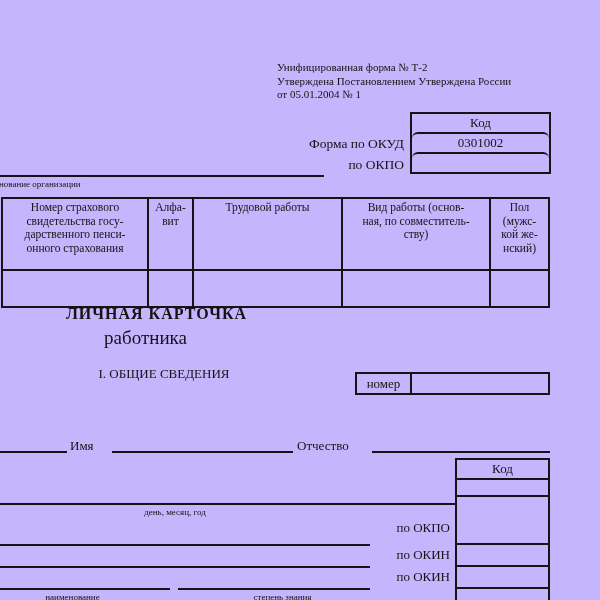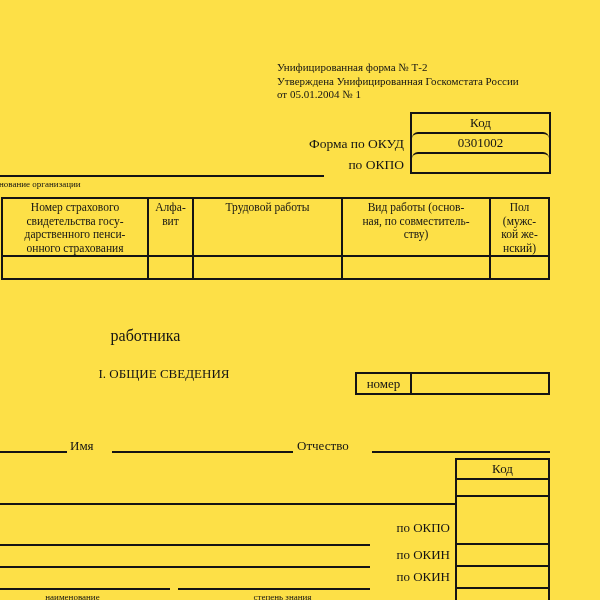--- a/index.html
+++ b/index.html
@@ -1,43 +1,43 @@
 <!DOCTYPE html>
 <html><head>
 <meta charset="utf-8">
 <style>
   html,body{margin:0;padding:0;background:#ffffff;}
   .page{
-    position:relative;width:600px;height:600px;background:#fde047;
+    position:relative;width:600px;height:600px;background:#c4b5fd;
     font-family:"Liberation Serif", serif;color:#141414;overflow:hidden;
   }
   .abs{position:absolute;}
   .hline{position:absolute;height:0;border-bottom:2px solid #141414;}
   .cap{position:absolute;font-size:9px;line-height:10px;text-align:center;white-space:nowrap;}
   .rlabel{position:absolute;left:0;text-align:right;font-size:13px;line-height:15px;white-space:nowrap;}
 
   
   .form-note{position:absolute;left:277px;top:61px;font-size:11px;line-height:13.5px;white-space:nowrap;}
 
   
   .codebox{position:absolute;left:410px;top:112px;width:137px;border:2px solid #141414;}
   .cb-row{height:18px;line-height:18px;text-align:center;font-size:13px;}
   .cb-row + .cb-row{border-top:2px solid #141414;border-radius:6px;}
 
   
   .emp-table{position:absolute;left:1px;top:197px;border-collapse:collapse;table-layout:fixed;width:547px;}
   .emp-table th,.emp-table td{
     border:2px solid #141414;vertical-align:top;text-align:center;
-    font-weight:normal;font-size:11.5px;line-height:13.6px;padding:2px 1px 0 1px;
+    font-weight:normal;font-size:11.5px;line-height:13.6px;padding:2px 1px 14px 1px;
   }
   .pre{white-space:pre-line;}
   .emp-table td{height:19px;}
 
   .title{position:absolute;left:0;top:305px;width:313px;text-align:center;font-size:16px;font-weight:bold;letter-spacing:1px;white-space:nowrap;}
-  .subtitle{position:absolute;left:0;top:327px;width:291px;text-align:center;font-size:16px;white-space:nowrap;}
+  .subtitle{position:absolute;left:0;top:327px;width:291px;text-align:center;font-size:19px;white-space:nowrap;}
   .section{position:absolute;left:0;top:350px;width:296px;text-align:center;font-size:13px;font-weight:normal;white-space:nowrap;margin:16px;}
 
   
   .lc-label{position:absolute;left:0;top:375px;width:342px;text-align:right;font-size:13.5px;white-space:nowrap;}
   .lc-table{position:absolute;left:355px;top:372px;border-collapse:collapse;table-layout:fixed;width:193px;border-radius:9px;}
   .lc-table td{border:2px solid #141414;font-size:13px;height:19px;line-height:19px;padding:0;}
   .lc-table td.k{text-align:center;}
 
   .fname{position:absolute;top:438px;font-size:13px;white-space:nowrap;}
 
@@ -47,21 +47,21 @@
   .cc-row{border-bottom:2px solid #141414;text-align:center;font-size:13px;}
   .cc-row.last{border-bottom:none;}
 </style>
 </head>
 <body>
 
 <div class="page">
 
   <div class="form-note">
     <div>Унифицированная форма № Т-2</div>
-    <div>Утверждена Унифицированная Госкомстата России</div>
+    <div>Утверждена Постановлением Утверждена России</div>
     <div>от 05.01.2004 № 1</div>
   </div>
 
   <div class="codebox">
     <div class="cb-row">Код</div>
     <div class="cb-row">0301002</div>
     <div class="cb-row"></div>
   </div>
   <div class="abs" style="left:0;top:157px;width:404px;text-align:right;font-size:13.5px;">по ОКПО</div>
   <div class="abs" style="left:0;top:136px;width:404px;text-align:right;font-size:13.5px;">Форма по ОКУД</div>
@@ -97,20 +97,21 @@
     <tr>
       <td></td>
       <td></td>
       <td></td>
       <td></td>
       <td></td>
     </tr>
   </tbody>
     </table>
 
+  <div class="title">ЛИЧНАЯ КАРТОЧКА</div>
   <div class="subtitle">работника</div>
   <div class="section">I. ОБЩИЕ СВЕДЕНИЯ</div>
 
   <table class="lc-table">
     <colgroup>
         <col style="width:55px">
         <col style="width:138px">
       </colgroup>
     <tbody>
         <tr>
@@ -129,20 +130,21 @@
   <div class="codecol">
     <div class="cc-row" style="height:18px;line-height:18px;">Код</div>
     <div class="cc-row" style="height:15px;"></div>
     <div class="cc-row" style="height:46px;"></div>
     <div class="cc-row" style="height:20px;"></div>
     <div class="cc-row" style="height:20px;"></div>
     <div class="cc-row last" style="height:11px;"></div>
   </div>
 
   <div class="hline" style="left:0;top:503px;width:455px;"></div>
+  <div class="cap" style="left:100px;top:507px;width:150px;">день, месяц, год</div>
 
   <div class="rlabel" style="top:520px;width:450px;">по ОКПО</div>
   <div class="hline" style="left:0;top:544px;width:370px;"></div>
 
   <div class="rlabel" style="top:547px;width:450px;">по ОКИН</div>
   <div class="hline" style="left:0;top:566px;width:370px;"></div>
 
   <div class="rlabel" style="top:569px;width:450px;">по ОКИН</div>
   <div class="hline" style="left:0;top:588px;width:170px;"></div>
   <div class="hline" style="left:178px;top:588px;width:192px;"></div>

